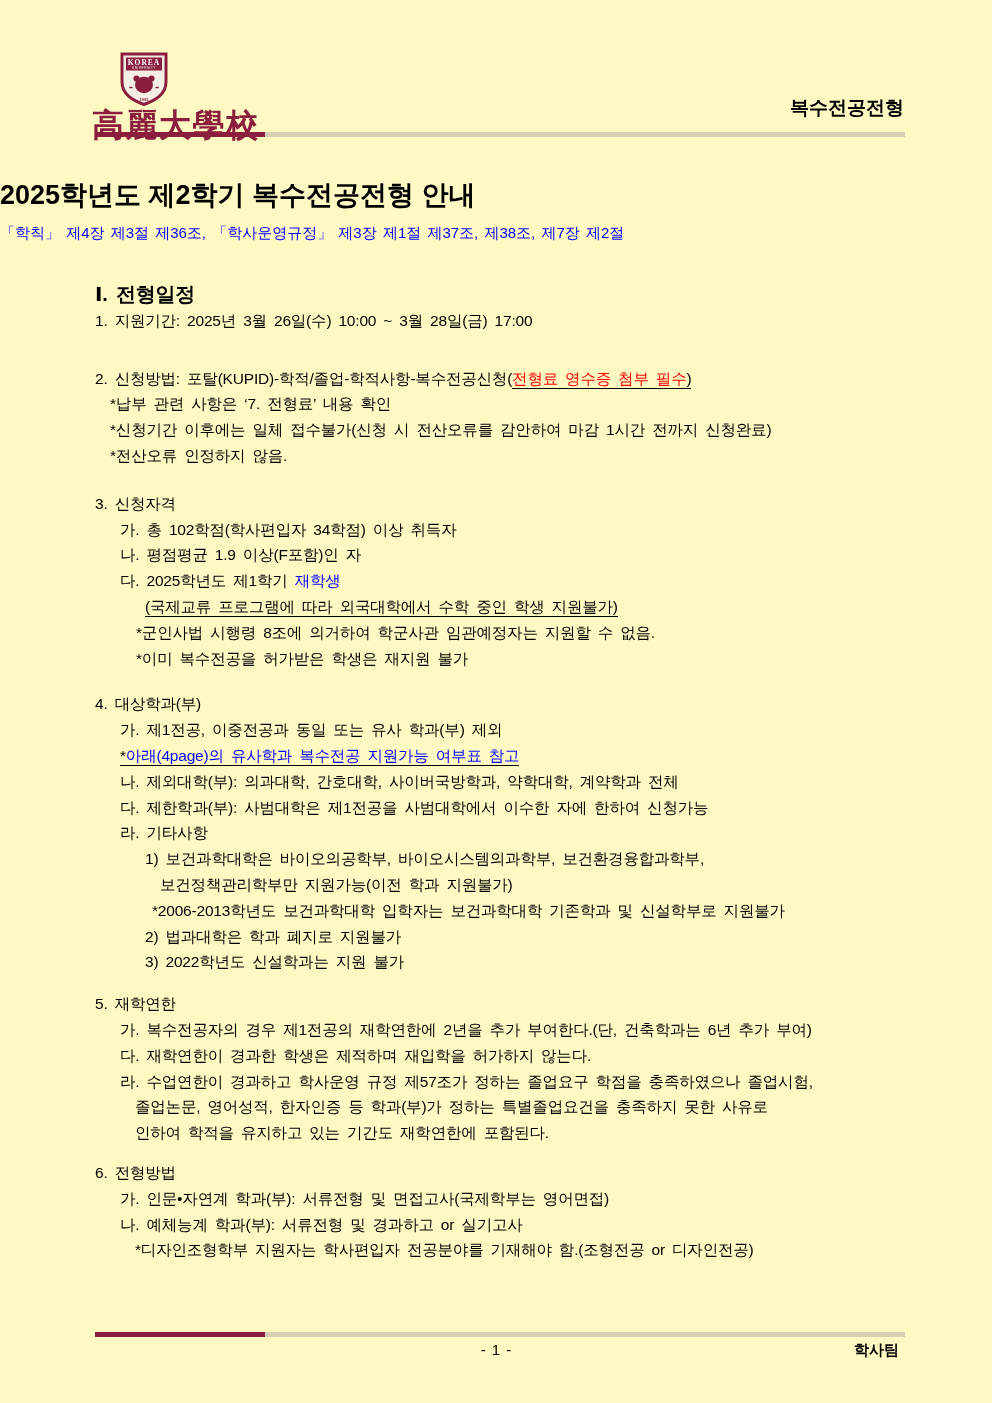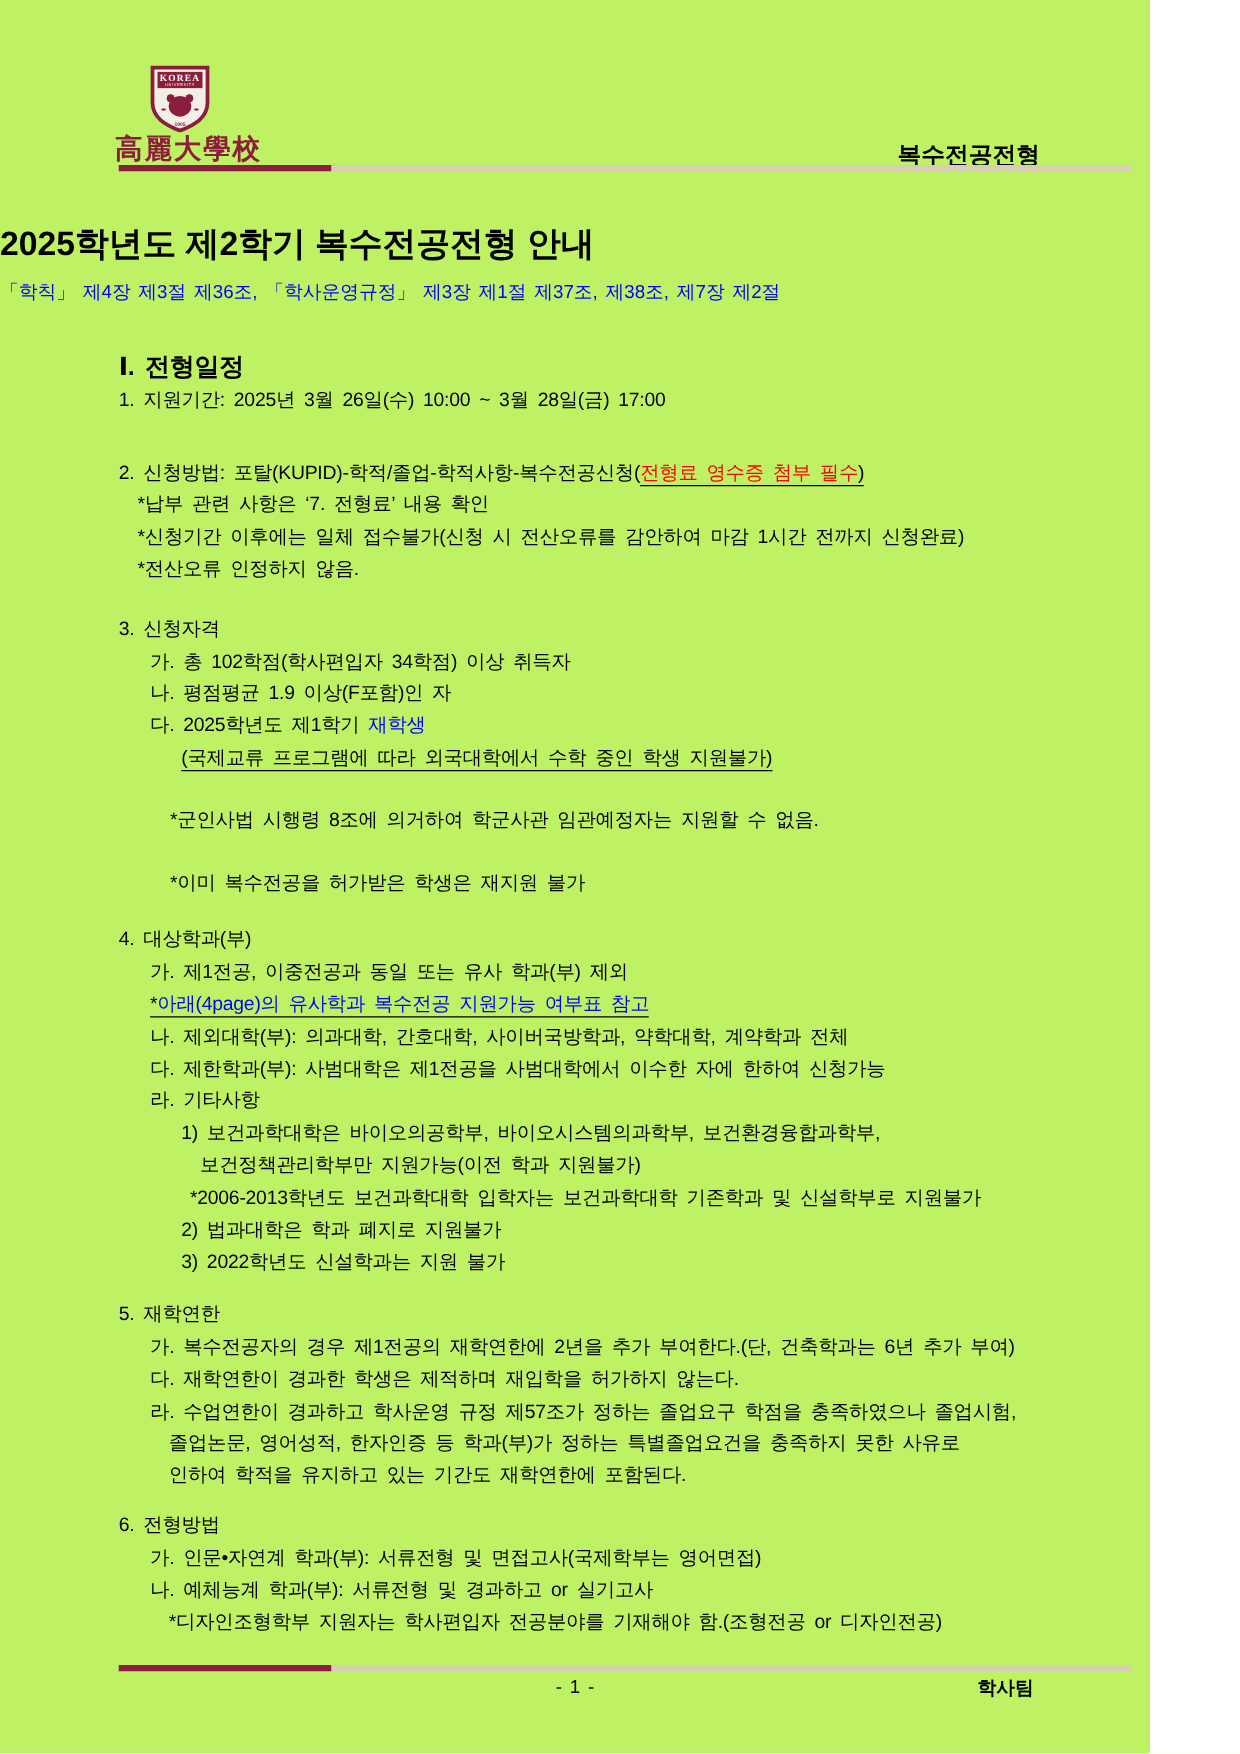--- a/index.html
+++ b/index.html
@@ -3,51 +3,51 @@
 <meta charset="utf-8">
 <style>
   :root{
     --crimson:#8B1E3C;
     --beige:#D8CEB6;
     --blue:#0000FF;
     --red:#FF0000;
   }
   html,body{margin:0;padding:0;background:#ffffff;}
   .page{
-    position:relative;width:892px;height:1403px;background:#bef264;overflow:hidden;
-    font-family:"Liberation Sans","DejaVu Sans",sans-serif;color:#000;padding-left:28px;
+    position:relative;width:992px;height:1403px;background:#fef9c3;overflow:hidden;
+    font-family:"Liberation Sans","DejaVu Sans",sans-serif;color:#000;
   }
   
   .shield{position:absolute;left:120px;top:52px;}
   .shield-body{fill:#F4EFE5;stroke:var(--crimson);stroke-width:3;}
   .band{fill:var(--crimson);}
   .t-korea{fill:#fff;font-size:7.5px;font-weight:bold;text-anchor:middle;letter-spacing:1px;font-family:"Liberation Serif","DejaVu Serif",serif;}
   .t-univ{fill:#fff;font-size:3.1px;text-anchor:middle;letter-spacing:.55px;}
   .tiger circle,.tiger ellipse{fill:var(--crimson);}
   .tiger path{stroke:var(--crimson);stroke-width:1.6;}
   .t-year{fill:var(--crimson);font-size:4px;font-weight:bold;text-anchor:middle;}
   .hanja{position:absolute;left:92px;top:104px;font-family:"Liberation Serif","DejaVu Serif",serif;
-         font-weight:700;font-size:22px;color:var(--crimson);letter-spacing:1.5px;}
-  .doc-type{position:absolute;right:88px;top:95px;font-size:19px;font-weight:700;margin-top:16px;}
+         font-weight:700;font-size:32px;color:var(--crimson);letter-spacing:1.5px;}
+  .doc-type{position:absolute;right:88px;top:95px;font-size:19px;font-weight:700;}
   .rule{position:absolute;left:95px;width:810px;height:5px;background:var(--beige);}
   .header-rule{top:132px;}
   .rule-dark{position:absolute;left:0;top:0;height:100%;width:170px;background:var(--crimson);}
   
   .titleblock{position:absolute;top:177px;left:0;width:100%;}
   .main-title{margin:0;font-size:27px;font-weight:700;letter-spacing:0;}
   .subtitle{margin-top:11px;font-size:15px;color:var(--blue);word-spacing:2px;}
   
   .content{position:absolute;top:282px;left:95px;width:818px;
            font-size:15.5px;line-height:25.8px;word-spacing:3px;letter-spacing:-0.2px;}
   .line{white-space:nowrap;}
   .b{font-weight:400;}
   .sec-head{font-size:20px;font-weight:700;}
   .ind1{padding-left:25px;}  
   .ind2{padding-left:15px;}  
-  .ind3{padding-left:41px;margin-top:24px;}  
+  .ind3{padding-left:41px;}  
   .ind4{padding-left:50px;}  
   .ind5{padding-left:65px;}  
   .ind6{padding-left:57px;}  
   .ind7{padding-left:40px;}  
   .g2{margin-top:32px;} .g3{margin-top:22px;} .g4{margin-top:20px;}
   .g5{margin-top:16px;} .g6{margin-top:14px;}
   .red-u{color:var(--red);}
   .blue{color:var(--blue);}
   .u-black{border-bottom:1.6px solid #000;padding-bottom:1px;}
   

